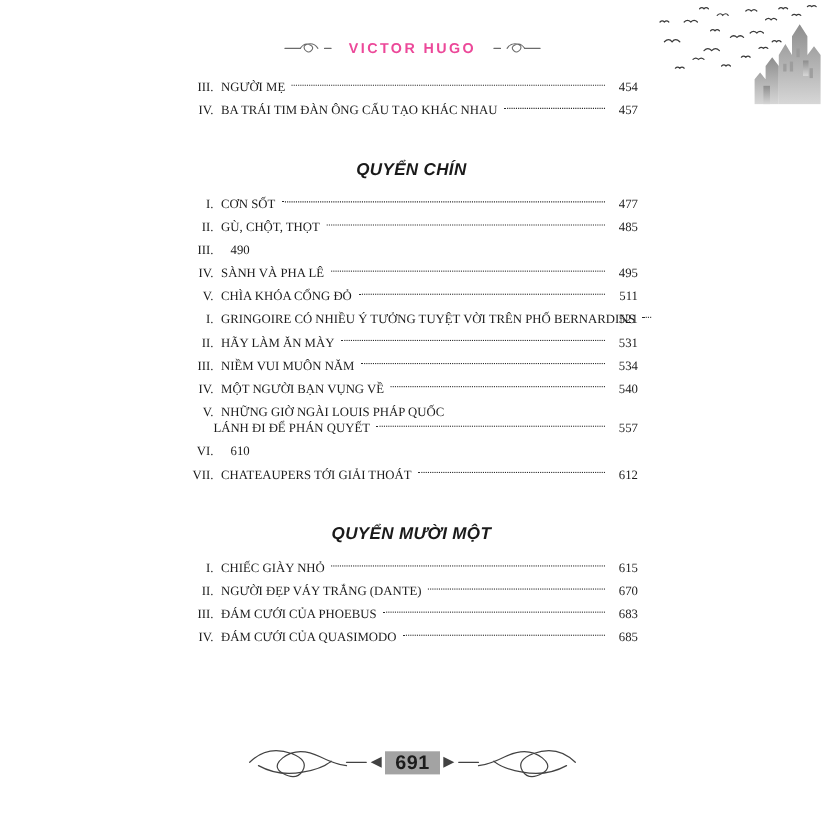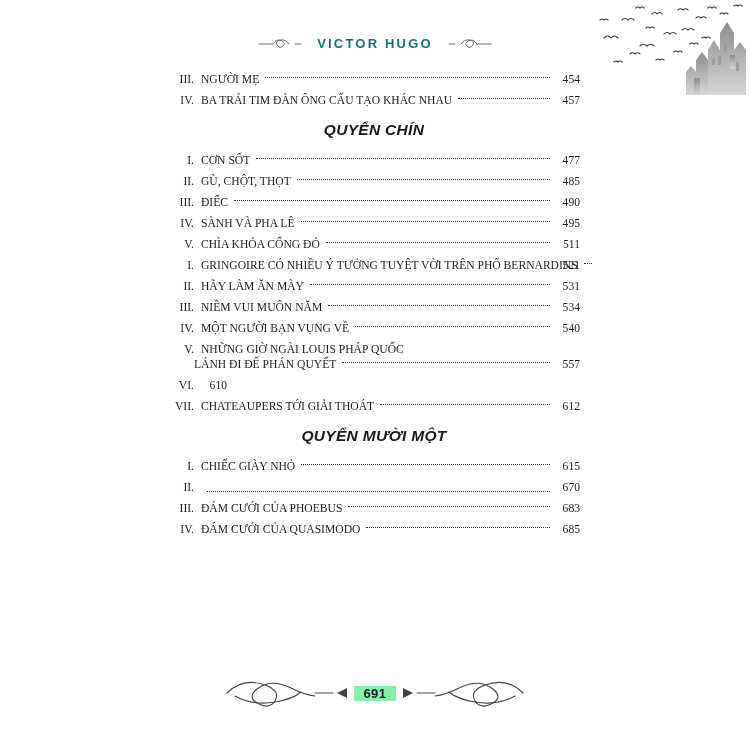--- a/index.html
+++ b/index.html
@@ -42,21 +42,21 @@
     width: 750px;
     display: flex;
     align-items: center;
     justify-content: center;
     gap: 14px;
   }
   .header-title {
     font-size: 13px;
     letter-spacing: 2.2px;
     font-weight: 700;
-    color: #0f766e;
+    color: #ec4899;
     white-space: nowrap;
   }
   .flourish {
     width: 46px;
     height: 14px;
     opacity: .75;
   }
 
   
   .toc {
@@ -65,21 +65,21 @@
     left: 168px;
     width: 412px;
   }
 
   .section-title {
     text-align: center;
     font-style: italic;
     font-weight: 700;
     font-size: 15.5px;
     color: #1a1a1a;
-    margin: 13px 0 14px 0;
+    margin: 38px 0 14px 0;
     letter-spacing: .3px;
   }
 
   .entry {
     display: flex;
     align-items: flex-end;
     font-size: 11.6px;
     line-height: 15px;
     margin-bottom: 6px;
     color: #1c1c1c;
@@ -141,26 +141,26 @@
   }
   .footer-inner {
     position: relative;
     width: 320px;
     height: 46px;
     display: flex;
     align-items: center;
     justify-content: center;
   }
   .page-number {
-    font-size: 13px;
+    font-size: 18px;
     font-weight: 700;
     color: #1c1c1c;
     letter-spacing: .5px;
     z-index: 2;
-    background: #86efac;
+    background: #a3a3a3;
     padding: 0 9px;
   }
   .footer-orn {
     position: absolute;
     left: 0;
     top: 0;
     width: 320px;
     height: 46px;
     opacity: .9;
   }
@@ -273,24 +273,20 @@
       <div class="entry">
         <span class="entry-num">II.</span>
         <span class="entry-mid">
           <span class="entry-label">GÙ, CHỘT, THỌT</span>
           <span class="leader"></span>
         </span>
         <span class="entry-page">485</span>
       </div>
       <div class="entry">
         <span class="entry-num">III.</span>
-        <span class="entry-mid">
-          <span class="entry-label">ĐIẾC</span>
-          <span class="leader"></span>
-        </span>
         <span class="entry-page">490</span>
       </div>
       <div class="entry">
         <span class="entry-num">IV.</span>
         <span class="entry-mid">
           <span class="entry-label">SÀNH VÀ PHA LÊ</span>
           <span class="leader"></span>
         </span>
         <span class="entry-page">495</span>
       </div>
@@ -372,20 +368,21 @@
         <span class="entry-num">I.</span>
         <span class="entry-mid">
           <span class="entry-label">CHIẾC GIÀY NHỎ</span>
           <span class="leader"></span>
         </span>
         <span class="entry-page">615</span>
       </div>
       <div class="entry">
         <span class="entry-num">II.</span>
         <span class="entry-mid">
+          <span class="entry-label">NGƯỜI ĐẸP VÁY TRẮNG (DANTE)</span>
           <span class="leader"></span>
         </span>
         <span class="entry-page">670</span>
       </div>
       <div class="entry">
         <span class="entry-num">III.</span>
         <span class="entry-mid">
           <span class="entry-label">ĐÁM CƯỚI CỦA PHOEBUS</span>
           <span class="leader"></span>
         </span>

